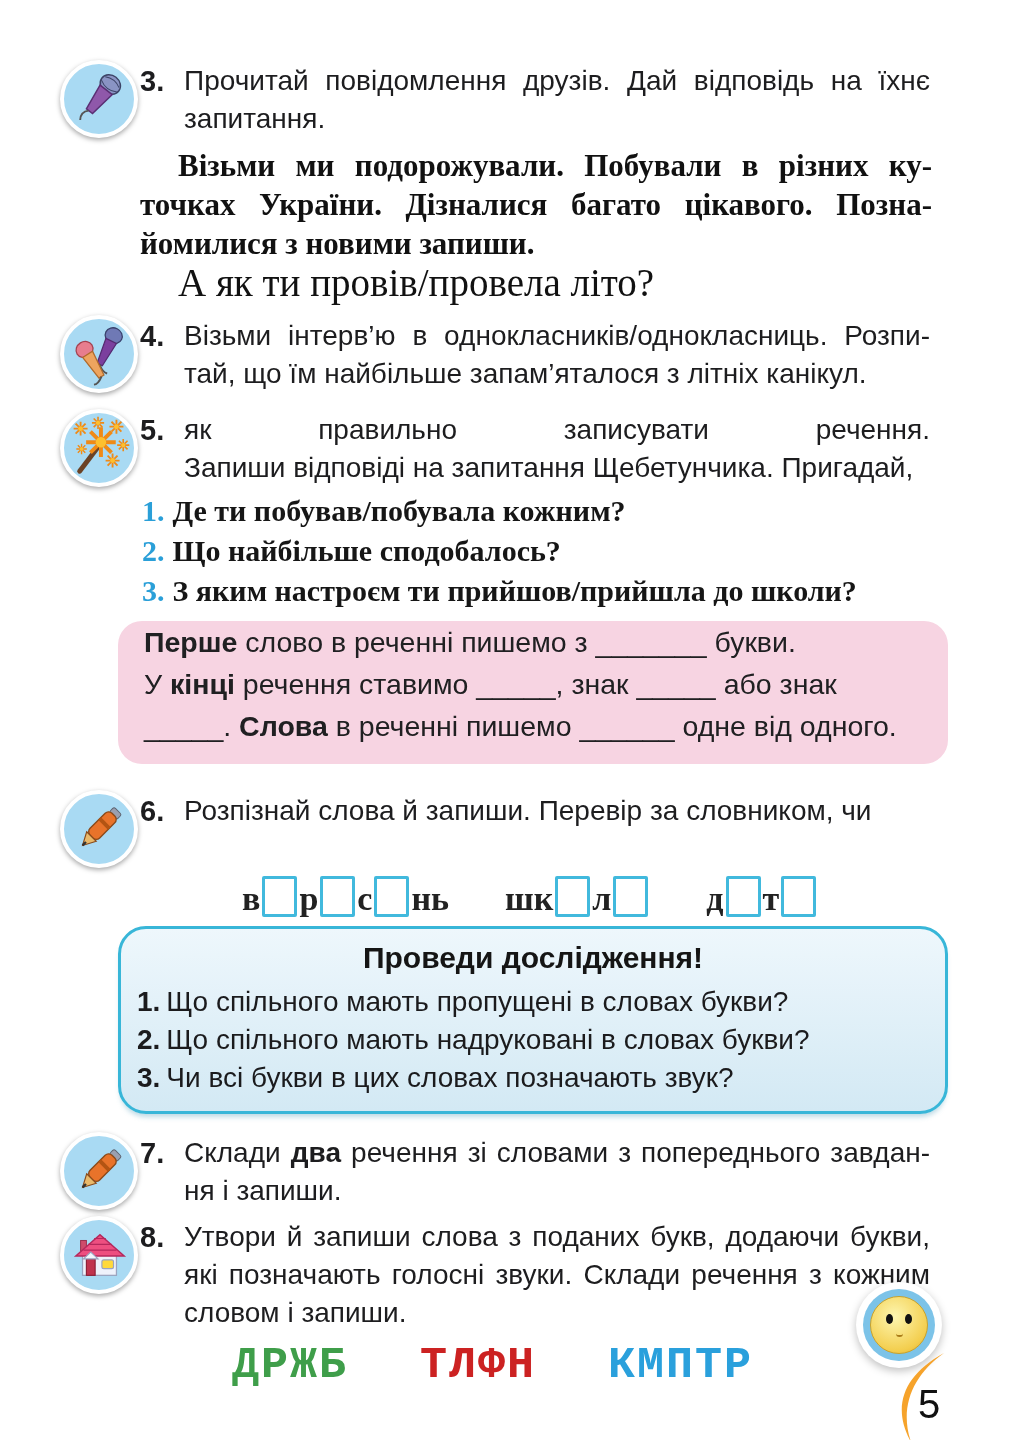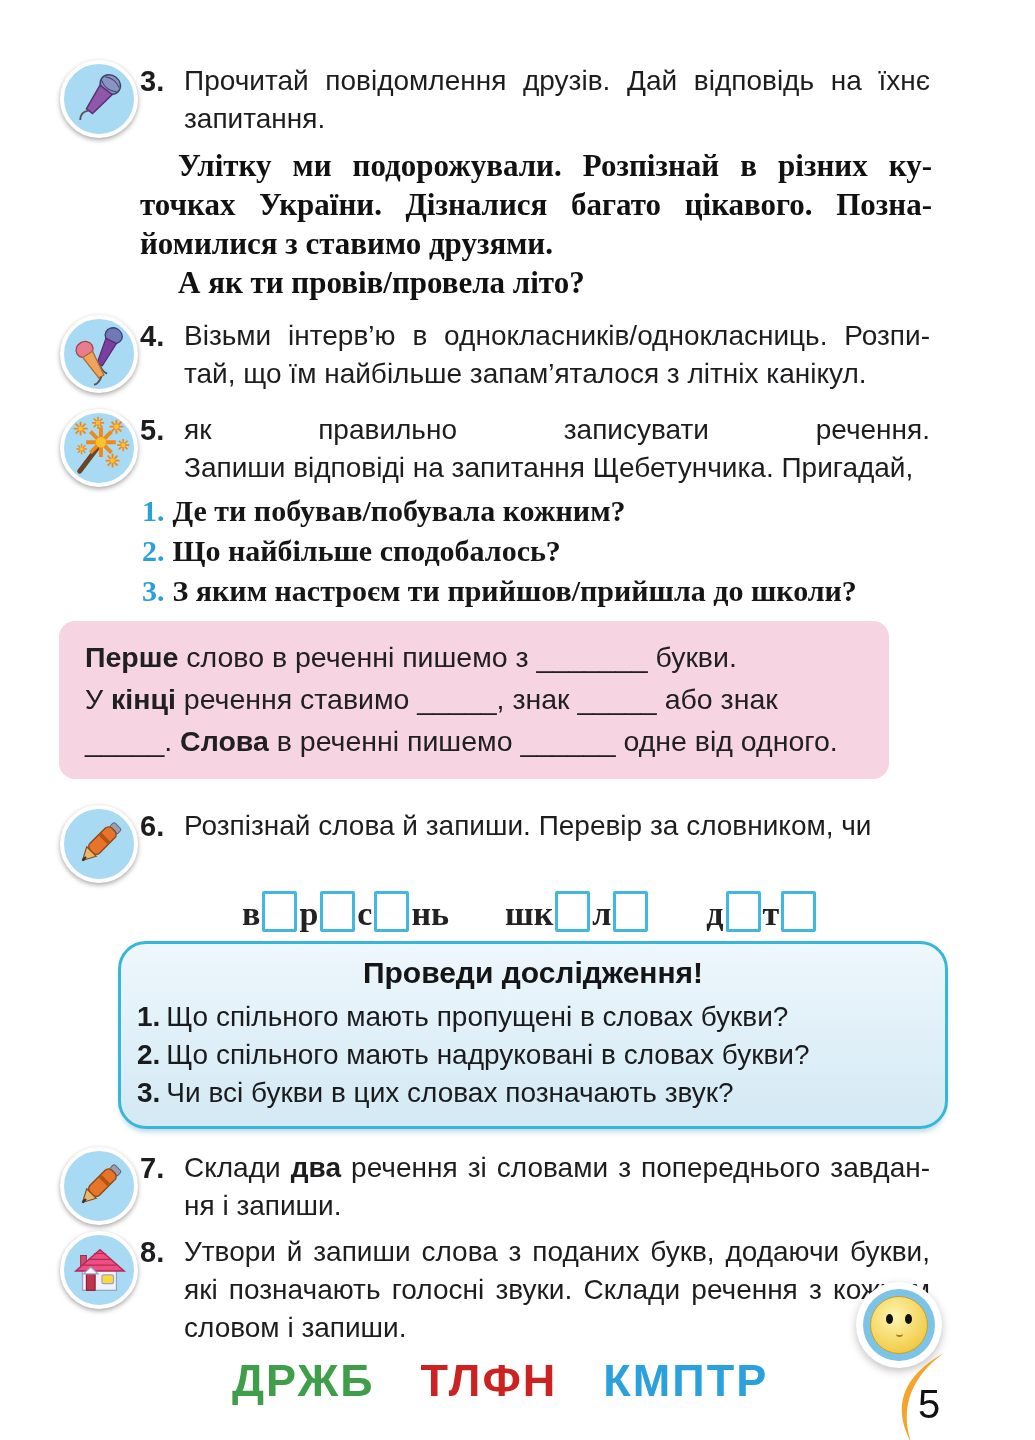--- a/index.html
+++ b/index.html
@@ -13,44 +13,44 @@
   .ex-icon svg{overflow:visible;}
   .ex-num{flex:0 0 44px;margin-left:2px;font-weight:bold;font-size:29px;line-height:38px;padding-top:2px;}
   .ex-text{width:746px;font-size:28px;line-height:38px;padding-top:2px;}
   .ex-text b{font-weight:800;}
   .jlines .line:not(:last-child){text-align:justify;text-align-last:justify;}
   
   .passage{margin:8px 100px 0 140px;width:792px;font-family:"Liberation Serif","DejaVu Serif",serif;
            font-weight:700;font-size:31px;line-height:39px;color:#111;}
   .passage .line:first-child{text-indent:38px;}
   .passage-q{margin:0 100px 0 140px;width:792px;text-indent:38px;font-family:"Liberation Serif","DejaVu Serif",serif;
-             font-weight:700;font-size:31px;line-height:40px;color:#111;}
+             font-weight:400;font-size:39px;line-height:40px;color:#111;}
   
   .q-list{margin:4px 0 0 142px;}
   .q-row{font-family:"Liberation Serif","DejaVu Serif",serif;font-weight:600;font-size:30px;line-height:40px;color:#161616;}
   .q-num{color:#2a9fd8;font-weight:700;margin-right:8px;}
   
-  .rule-box{margin:10px 0 0 59px;width:778px;padding:15px 26px 17px;background:#f7d4e2;border-radius:16px;
+  .rule-box{margin:10px 0 0 118px;width:778px;padding:0 26px 17px;background:#f7d4e2;border-radius:24px;
             font-size:28.5px;line-height:42px;color:#202022;}
   .rule-box b{font-weight:800;}
   
   .puzzle{margin:8px 0 0 242px;display:flex;gap:56px;font-family:"Liberation Serif","DejaVu Serif",serif;
           font-size:34px;font-weight:600;color:#222;}
   .pword{white-space:nowrap;}
   .pbox{display:inline-block;width:29px;height:35px;border:3px solid #41b9dd;background:#fff;
         vertical-align:-7px;margin:0 2px;border-radius:2px;}
   
   .research-box{margin:8px 0 0 118px;width:792px;border:3px solid #38b6d8;border-radius:28px;
                 background:linear-gradient(#eef7fc,#d3e9f4);padding:10px 16px 14px;
                 box-shadow:0 5px 5px -2px rgba(70,150,180,.35);}
   .research-title{text-align:center;font-weight:800;font-size:30px;margin:2px 0 8px;color:#151515;}
   .research-item{font-size:28px;line-height:38px;color:#1b1b1d;}
   .research-num{font-weight:800;margin-right:6px;}
   
-  .letters-row{margin:8px 0 0 232px;display:flex;gap:46px;font-family:Liberation Sans, sans-serif;
+  .letters-row{margin:8px 0 0 232px;display:flex;gap:72px;font-family:Liberation Mono, monospace;
                font-weight:700;font-size:45px;letter-spacing:2px;}
   
   .moon{position:absolute;left:856px;top:1282px;width:86px;height:86px;border-radius:50%;background:#fff;
         box-shadow:0 3px 8px rgba(0,0,0,.25);display:flex;align-items:center;justify-content:center;}
   .moon-ring{width:72px;height:72px;border-radius:50%;background:#7cc3e8;display:flex;align-items:center;justify-content:center;}
   .moon-face{position:relative;width:56px;height:56px;border-radius:50%;
              background:radial-gradient(circle at 42% 35%,#fdf6b0,#f3ce4e 70%,#dfa72c);border:1px solid #c9a22b;}
   .moon-eye{position:absolute;top:17px;width:7px;height:10px;border-radius:50%;background:#111;}
   .moon-eye.l{left:15px;} .moon-eye.r{right:15px;}
   .moon-mouth{position:absolute;left:25px;top:33px;width:7px;height:5px;border-bottom:2px solid #a97b17;border-radius:50%;}
@@ -74,23 +74,23 @@
       </svg>
     </div>
     <div class="ex-num">3.</div>
     <div class="ex-text jlines">
         <div class="line">Прочитай повідомлення друзів. Дай відповідь на їхнє</div>
         <div class="line">запитання.</div>
       </div>
   </div>
 
   <div class="passage jlines">
-      <div class="line">Улітку ми подорожували. Розпізнай в різних ку-</div>
+      <div class="line">Візьми ми подорожували. Побували в різних ку-</div>
       <div class="line">точках України. Дізналися багато цікавого. Позна-</div>
-      <div class="line">йомилися з ставимо друзями.</div>
+      <div class="line">йомилися з новими запиши.</div>
     </div>
   <div class="passage-q">А як ти провів/провела літо?</div>
 
   <div class="ex-row" style="margin-top:12px">
     <div class="ex-icon">
       <svg width="62" height="62" viewBox="0 0 64 64">
         <g transform="translate(6,0) rotate(26 32 32)">
           <ellipse cx="32" cy="11" rx="9" ry="8" fill="#6f79b5" stroke="#39406b" stroke-width="1.3"></ellipse>
           <path d="M26 17 L38 17 L35 44 L29 44 Z" fill="#7b3f9e" stroke="#542a70" stroke-width="1.3"></path>
           <path d="M32 44 q6 6 11 5" stroke="#555" stroke-width="2" fill="none"></path>

